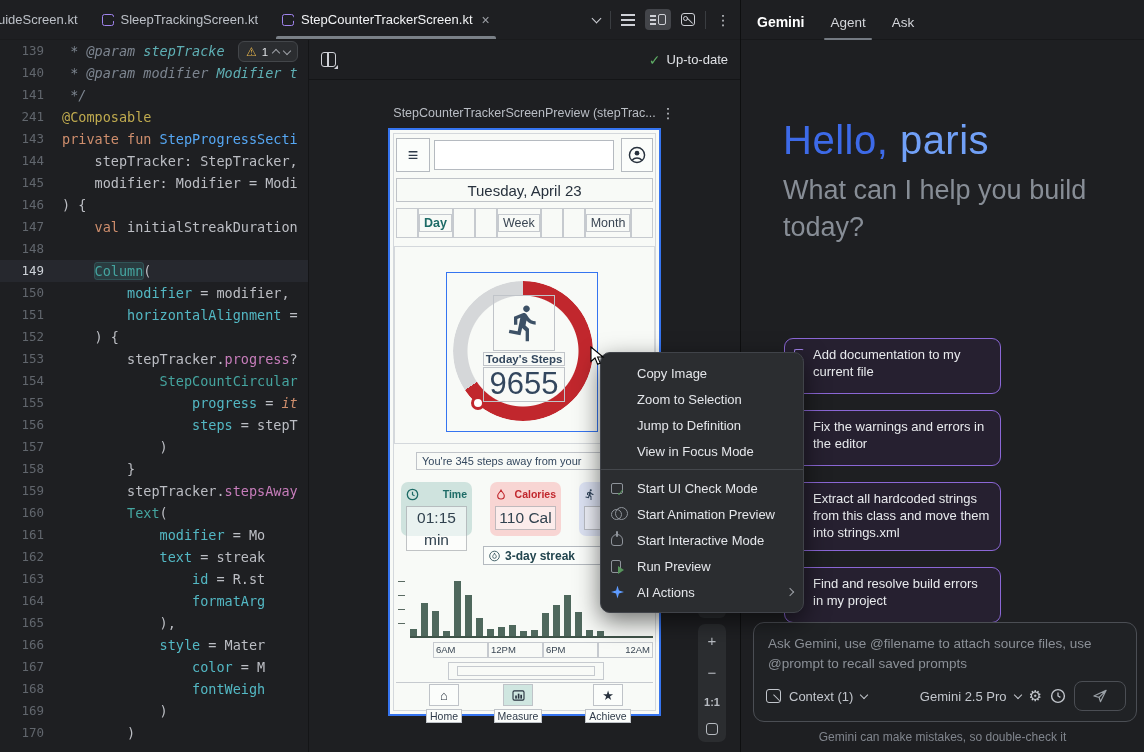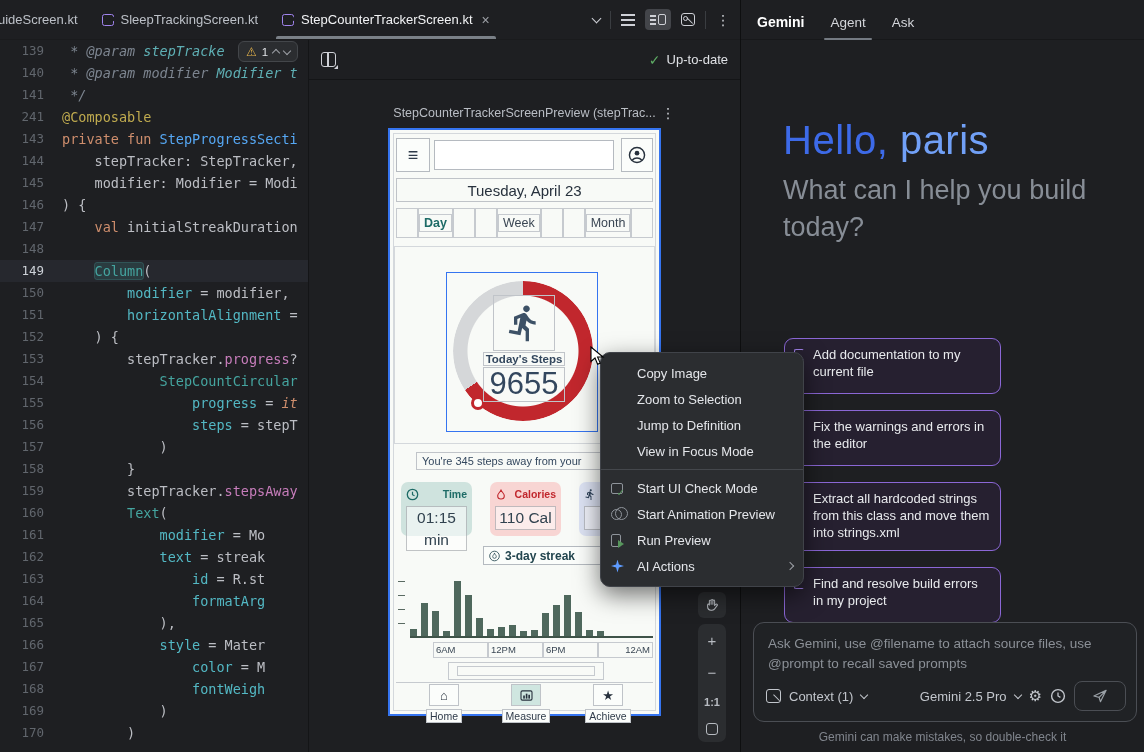--- a/index.html
+++ b/index.html
@@ -382,21 +382,21 @@
           </div>
 
         <div id="ph-ovl" class="bx" style="position:absolute;">
             <div class="in"></div>
           </div>
         <div id="ph-nav" class="bx" style="position:absolute;border:none;border-top:1px solid #c6cacf;"></div>
         <div id="nav-holder"></div>
       <div class="navitem" style="left: 22px;"><div class="nico">
               <span>⌂</span>
             </div><div class="nlab">Home</div></div>
-          <div class="navitem on" style="left: 104px;"><div class="nico">
+          <div class="navitem on" style="left: 96px;"><div class="nico">
               <svg width="13" height="11" viewBox="0 0 14 12">
                 <rect x="1" y="1" width="12" height="10" rx="1.5" fill="none" stroke="#27313d" stroke-width="1.2"></rect>
                 <rect x="3.4" y="6" width="1.8" height="3.4" fill="#27313d"></rect>
                 <rect x="6.2" y="4" width="1.8" height="5.4" fill="#27313d"></rect>
                 <rect x="9" y="5.2" width="1.8" height="4.2" fill="#27313d"></rect>
               </svg>
             </div><div class="nlab">Measure</div></div>
           <div class="navitem" style="left: 186px;"><div class="nico">
               <span>★</span>
             </div><div class="nlab">Achieve</div></div>
@@ -438,20 +438,26 @@
         <span class="mico">
           <span class="ico-uicheck"></span>
         </span>
         <span>Start UI Check Mode</span>
       </div>
       <div class="mi">
         <span class="mico">
           <span class="ico-anim"></span>
         </span>
         <span>Start Animation Preview</span>
+      </div>
+      <div class="mi">
+        <span class="mico">
+          <span class="ico-inter"></span>
+        </span>
+        <span>Start Interactive Mode</span>
       </div>
       <div class="mi">
         <span class="mico">
           <span class="ico-run"></span>
         </span>
         <span>Run Preview</span>
       </div>
       <div class="mi">
         <span class="mico">
           <span class="ico-ai"></span>

